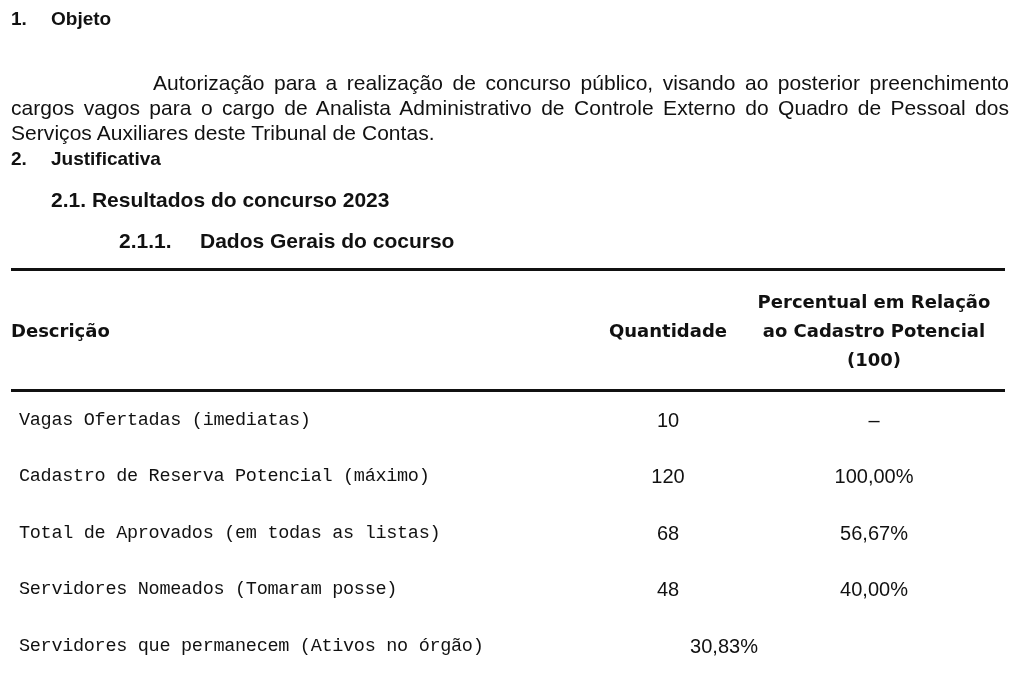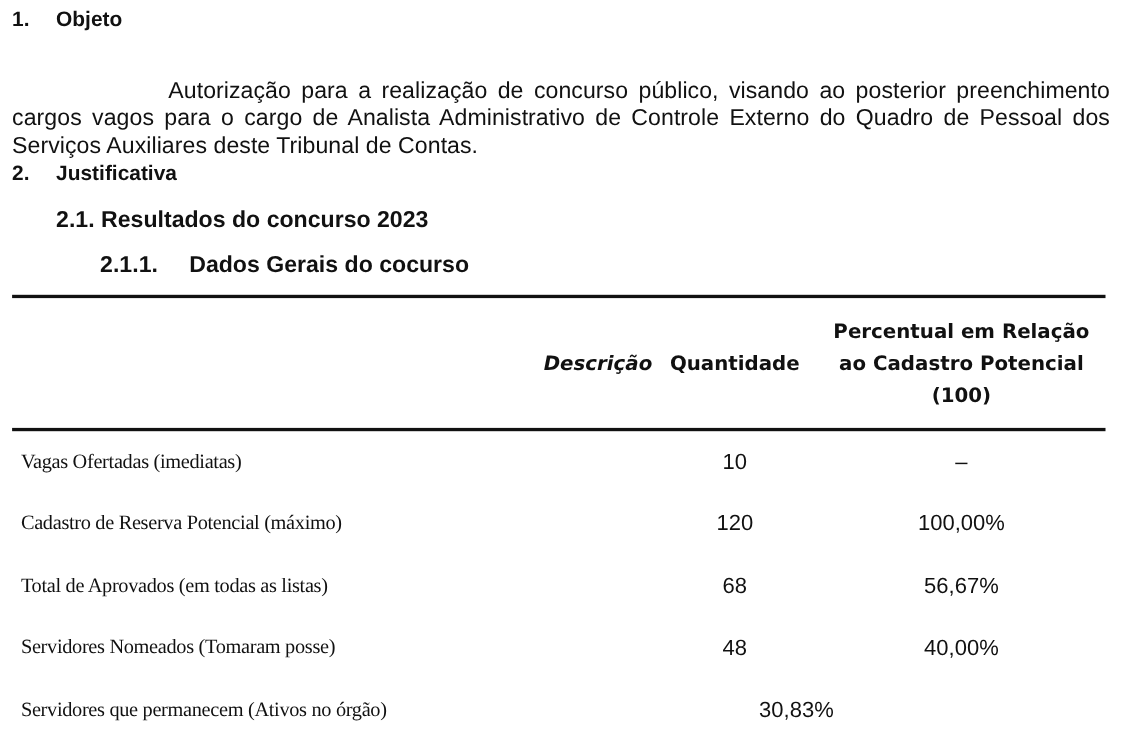--- a/index.html
+++ b/index.html
@@ -46,21 +46,21 @@
       line-height: 24px;
     }
     .h3 {
       position: absolute;
       left: 91px;
       top: 229px;
       font-weight: bold;
       font-size: 21px;
       line-height: 24px;
     }
-    .h3 .num { display: inline-block; width: 81px; }
+    .h3 .num { display: inline-block; width: 81px; margin-left: 28px; }
 
     .table {
       position: absolute;
       left: 11px;
       top: 268px;
       width: 994px;
       border-top: 3px solid #111;
     }
     .thead {
       display: flex;
@@ -68,33 +68,33 @@
       border-bottom: 3px solid #111;
       align-items: center;
       font-family: "DejaVu Sans", sans-serif;
       font-weight: bold;
       font-size: 18px;
       line-height: 29px;
     }
     .c1 { width: 582px; text-align: center; padding-left: 0; }
     .c2 { width: 150px; text-align: center; }
     .c3 { width: 262px; text-align: center; }
-    .thead .c1 { text-align: right; box-sizing: border-box; padding-left: 0; font-style: italic; }
+    .thead .c1 { text-align: left; box-sizing: border-box; padding-left: 0; }
     .thead .c3 { white-space: pre-line; }
     .row {
       display: flex;
       height: 56.5px;
       align-items: center;
       font-size: 20px;
     }
     .row .c1 {
       text-align: left;
       box-sizing: border-box;
       padding-left: 8px;
-      font-family: Liberation Serif, serif;
+      font-family: Liberation Mono, monospace;
       font-size: 18.5px;
       letter-spacing: -0.3px;
     }
     .row .c2, .row .c3 {
       font-family: "Liberation Sans", sans-serif;
       font-size: 20px;
     }
     .row:first-child { margin-top: 0; }
   </style>
 </head>

